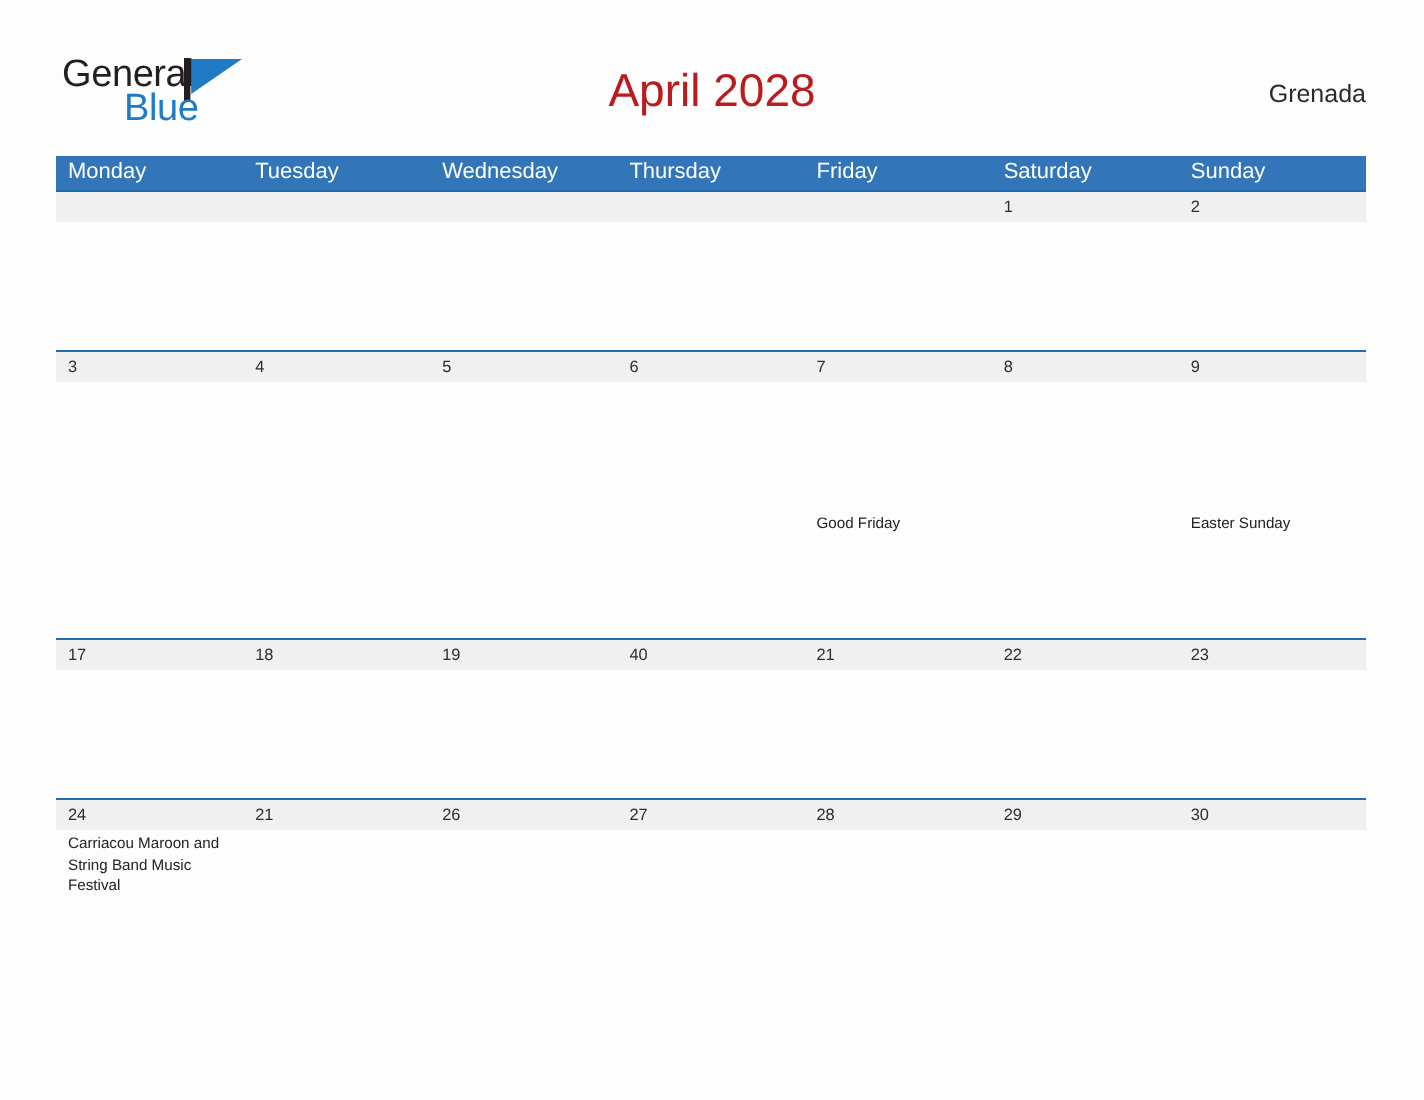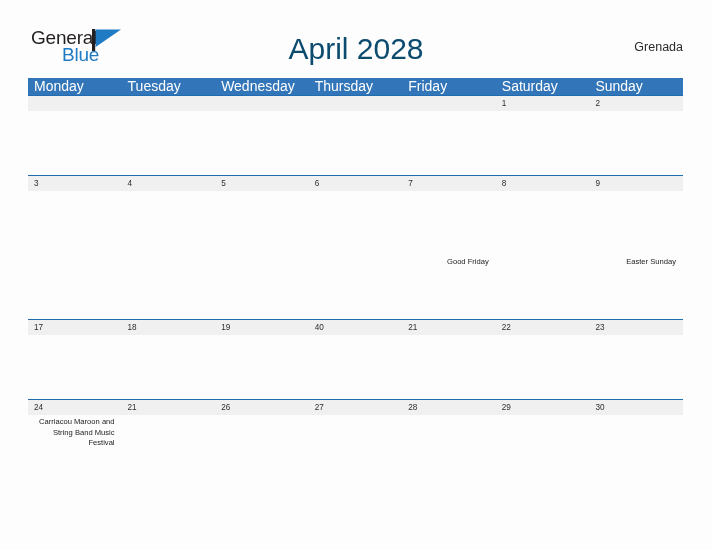--- a/index.html
+++ b/index.html
@@ -62,22 +62,22 @@
     height: 22px;
   }
   .logo-flag svg { display: block; }
 
   .cal-title {
     position: absolute;
     left: 0;
     top: 32px;
     width: 712px;
     text-align: center;
-    font-size: 30px;
-    color: #0c4a6e;
+    font-size: 23px;
+    color: #b91c1c;
     font-weight: normal;
     letter-spacing: 0px;
     font-family: "Liberation Sans", sans-serif;
   }
 
   .cal-region {
     position: absolute;
     right: 29px;
     top: 40px;
     font-size: 12.5px;
@@ -96,21 +96,21 @@
   .weekday-row {
     display: flex;
     width: 655px;
     height: 17px;
     background: #3275b8;
   }
   .weekday-cell {
     width: 93.57px;
     height: 17px;
     color: #ffffff;
-    font-size: 14px;
+    font-size: 11px;
     line-height: 17px;
     padding-left: 6px;
     font-family: "Liberation Sans", sans-serif;
     white-space: nowrap;
     overflow: hidden;
   }
 
   .week-row {
     width: 655px;
   }
@@ -130,21 +130,20 @@
     line-height: 15px;
     padding-left: 6px;
     font-family: "Liberation Sans", sans-serif;
   }
 
   .event-band {
     display: flex;
     width: 655px;
     height: 64px;
     background: #fdfdfe;
-    text-align: right;
   }
   .event-cell {
     width: 93.57px;
     height: 100%;
     padding: 2px 7px 0 6px;
     font-size: 7.6px;
     line-height: 10.6px;
     color: #232323;
     font-family: "Liberation Sans", sans-serif;
     word-wrap: break-word;

